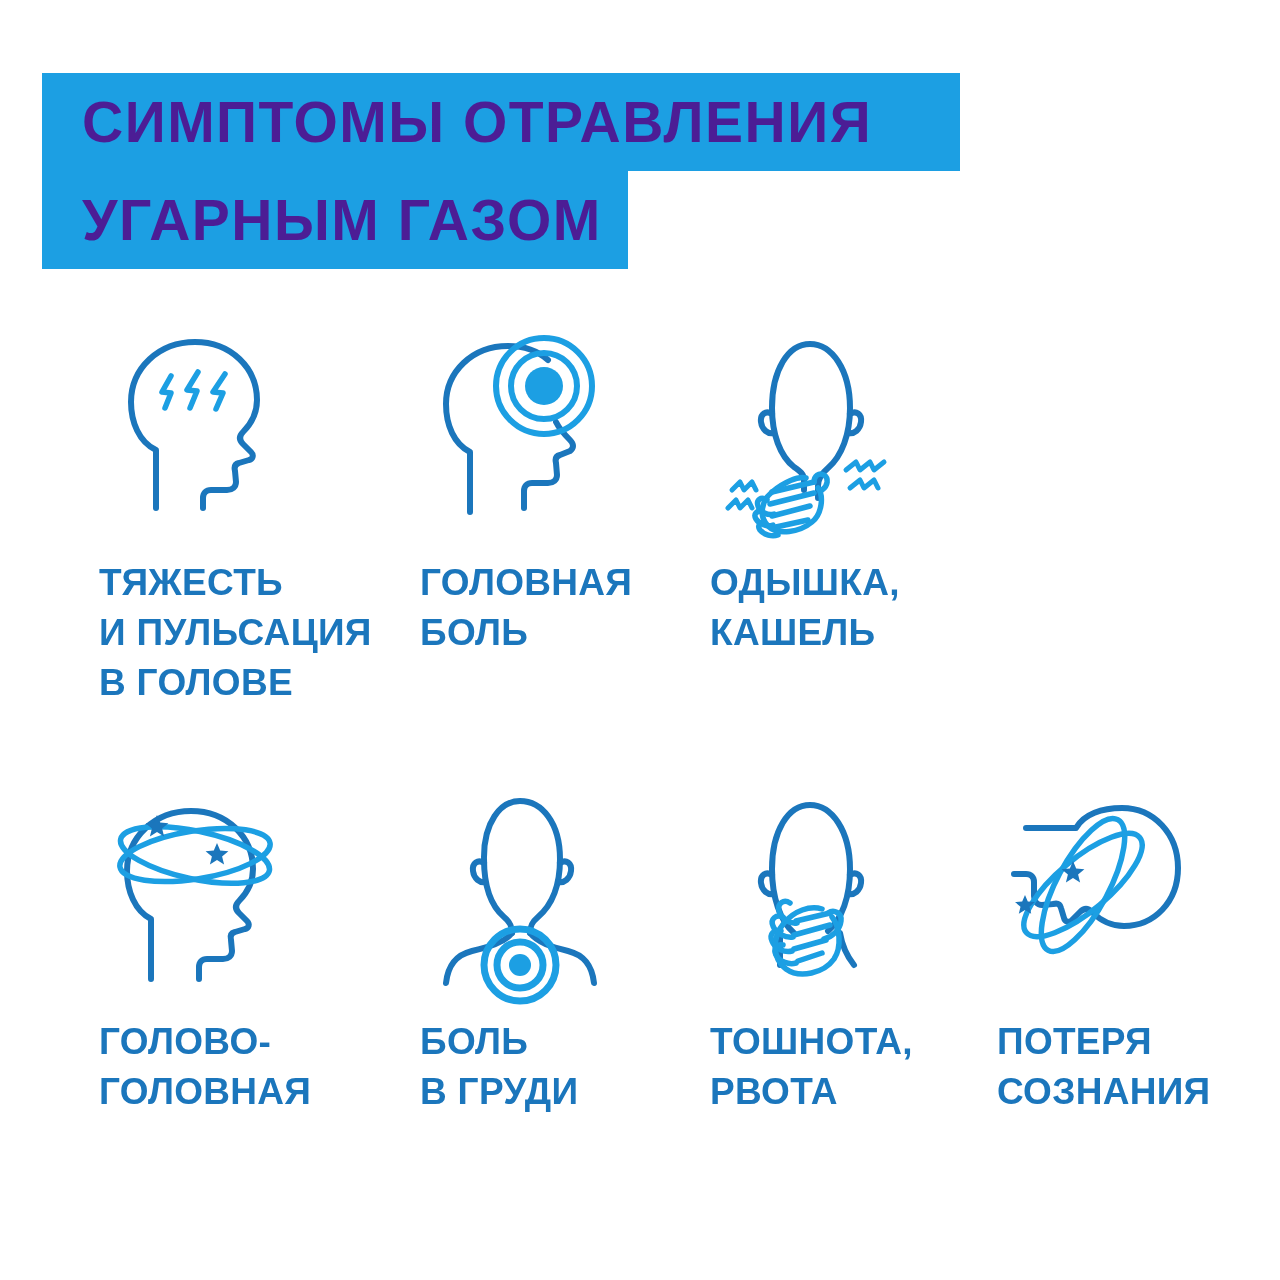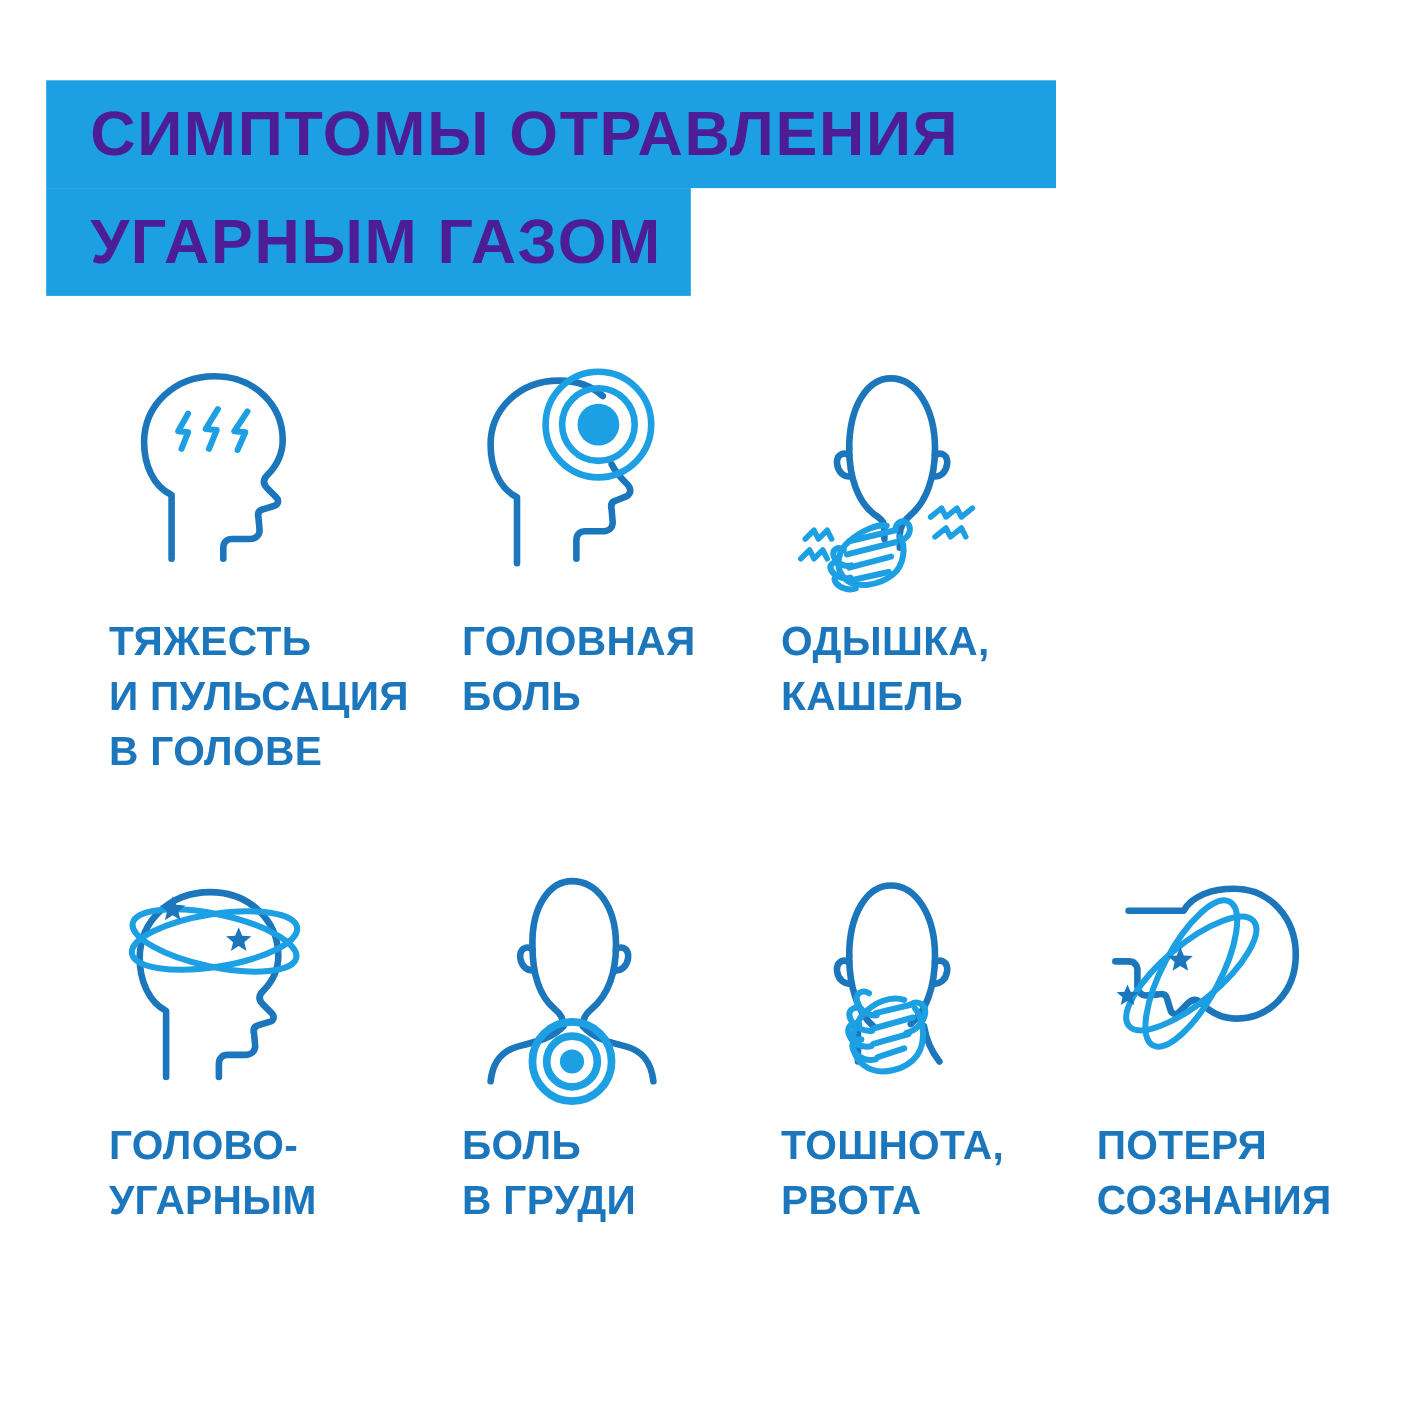--- a/index.html
+++ b/index.html
@@ -146,21 +146,21 @@
             <ellipse cx="96" cy="62" rx="76" ry="24" transform="rotate(-9 96 62)"></ellipse>
             <ellipse cx="96" cy="62" rx="76" ry="24" transform="rotate(12 96 62)"></ellipse>
           </g>
           <g fill="#1B76BC" stroke="none">
             <path d="M58 22 l3.2 7.6 8.2 .6 -6.3 5.3 2 8 -7.1 -4.4 -7.1 4.4 2 -8 -6.3 -5.3 8.2 -.6z"></path>
             <path d="M118 50 l3.2 7.6 8.2 .6 -6.3 5.3 2 8 -7.1 -4.4 -7.1 4.4 2 -8 -6.3 -5.3 8.2 -.6z"></path>
           </g>
         </svg>
       </div>
       <div class="caption">ГОЛОВО-
-УГАРНЫМ</div>
+ГОЛОВНАЯ</div>
     </div>
 
     <div class="cell c1">
       <div class="icon-wrap">
         <svg width="200" height="200" viewBox="0 0 200 200" fill="none" stroke="#1B76BC" stroke-width="6" stroke-linecap="round" stroke-linejoin="round">
           <path d="M64 64 C64 30 80 8 100 8 C122 8 140 30 140 66
                    C140 92 132 112 118 124 C112 129 110 133 110 140"></path>
           <path d="M92 140 C92 133 90 129 84 124 C70 112 64 92 64 66"></path>
           <path d="M64 70 C58 66 52 70 53 78 C54 86 60 90 65 89"></path>
           <path d="M140 70 C146 66 152 70 151 78 C150 86 144 90 139 89"></path>

